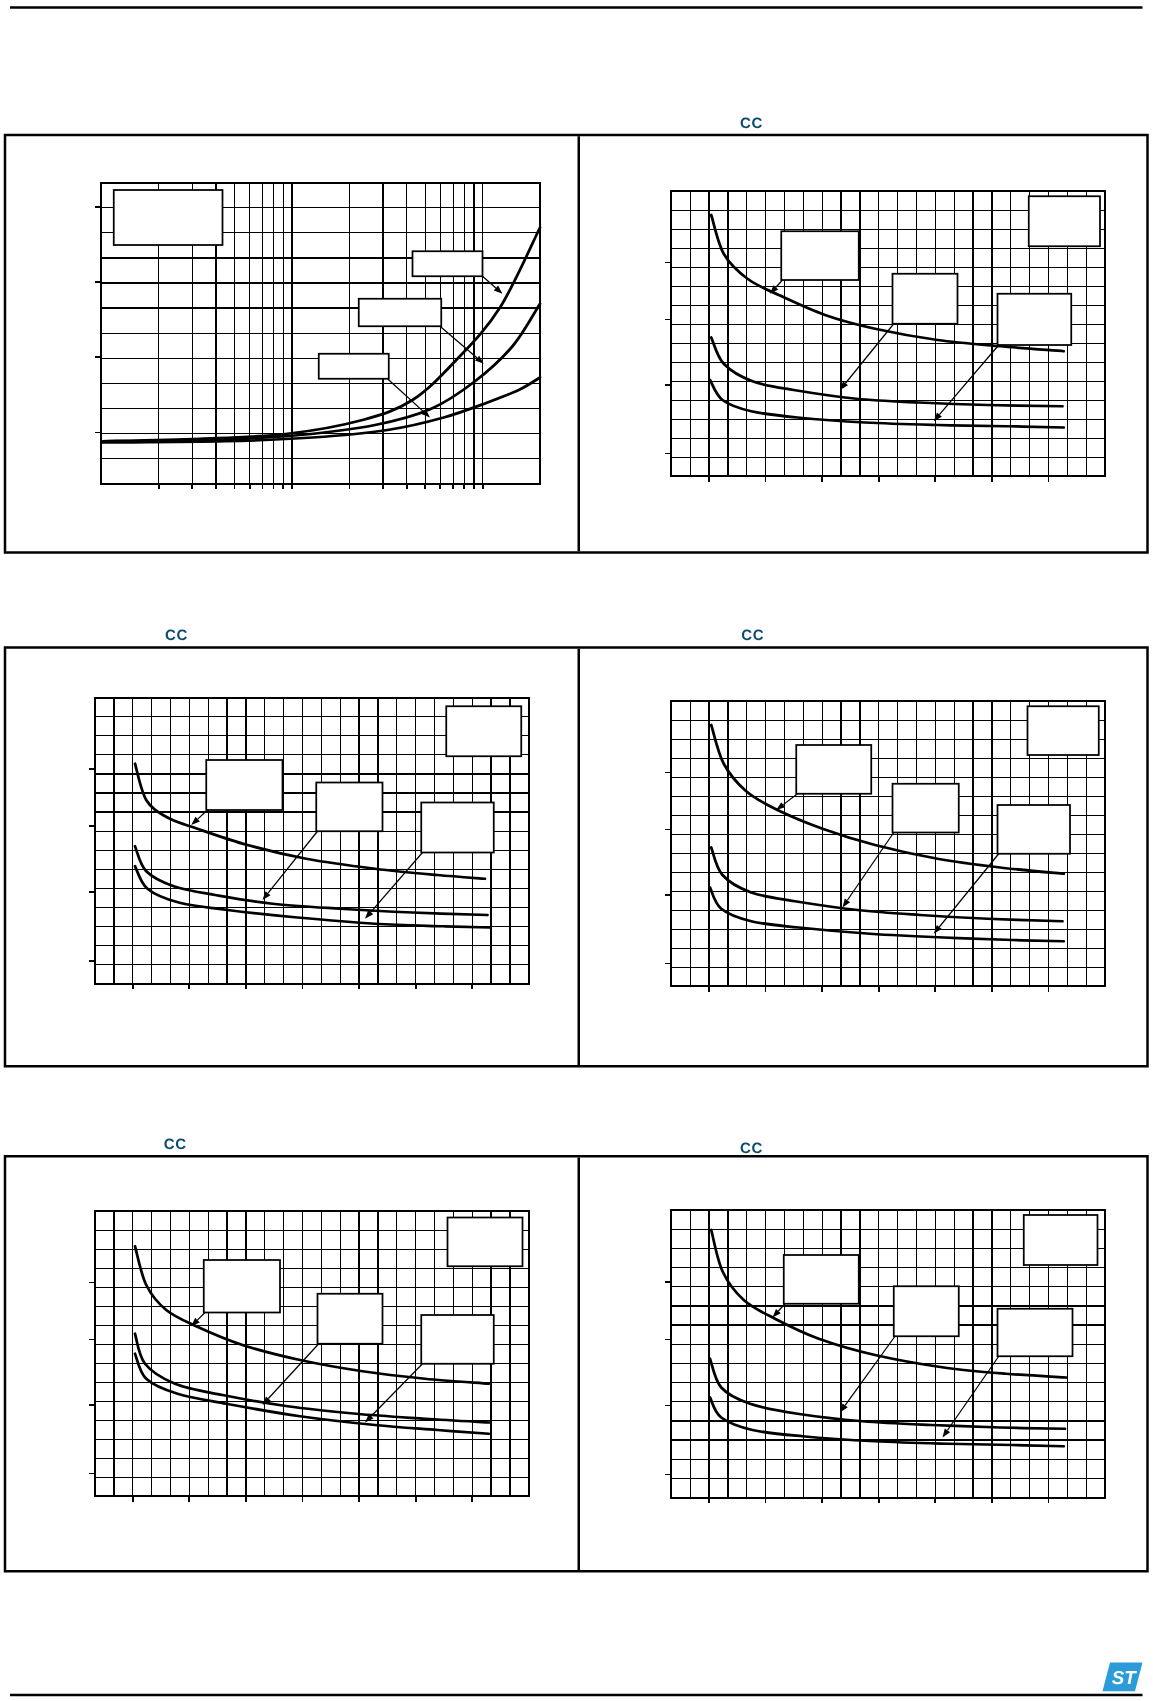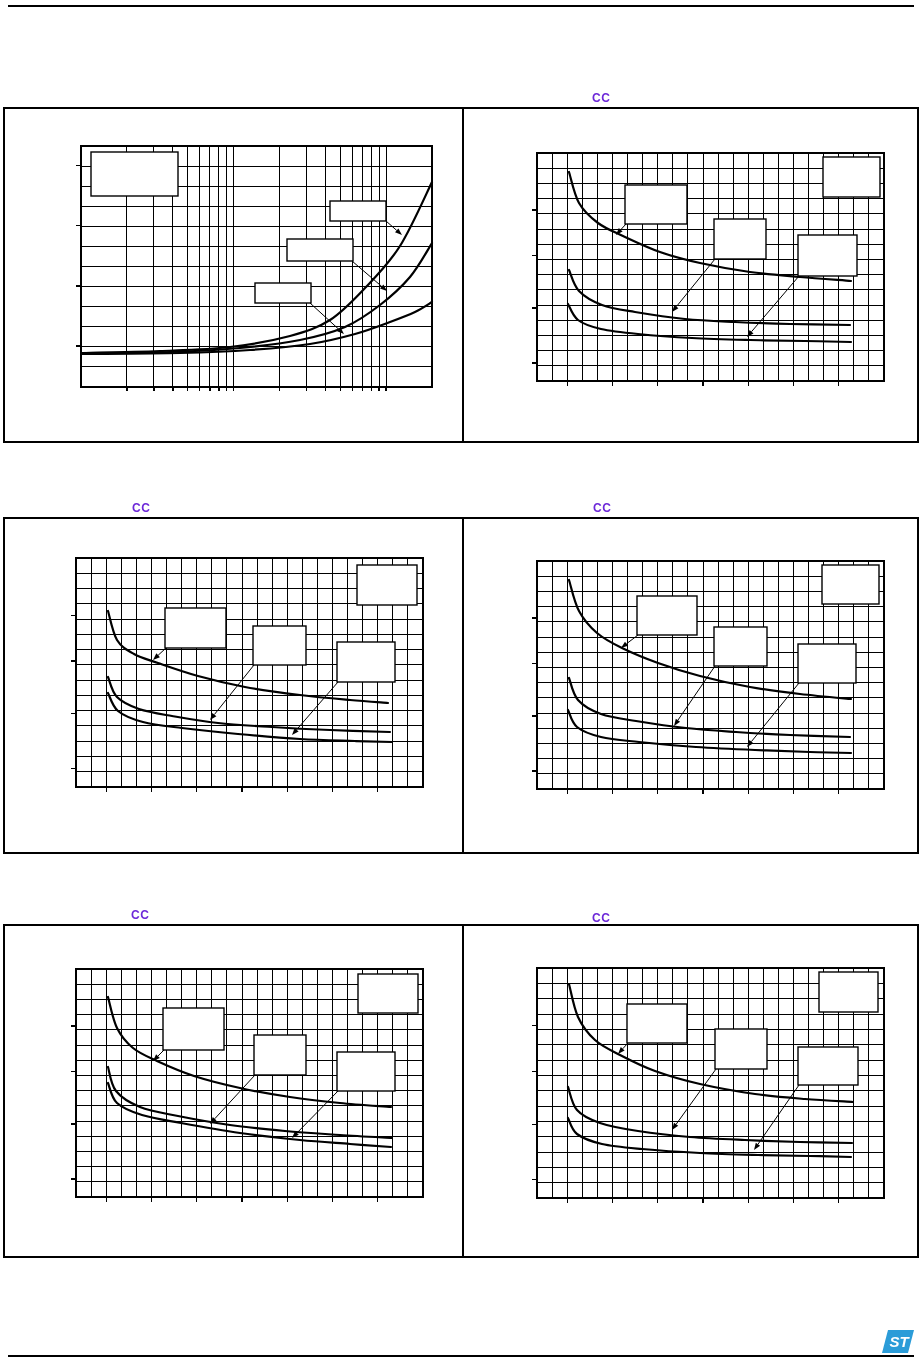--- a/index.html
+++ b/index.html
@@ -3,21 +3,21 @@
 <meta charset="utf-8">
 <style>
   html,body{margin:0;padding:0;background:#ffffff;}
   .page{position:relative;width:922px;height:1361px;background:#ffffff;overflow:hidden;
         font-family:"Liberation Sans",sans-serif;color:#000;}
   .rule{position:absolute;height:2px;background:#000;}
   .frow{position:absolute;border:2px solid #000;background:#fff;box-sizing:border-box;}
   .divider{position:absolute;top:0;bottom:0;width:2px;background:#000;}
   .figure{position:absolute;overflow:visible;}
   .fig-title{position:absolute;font-weight:bold;font-size:12px;letter-spacing:.5px;
-             line-height:13px;color:#6d28d9;white-space:nowrap;}
+             line-height:13px;color:#0c4a6e;white-space:nowrap;}
   .logo{position:absolute;left:877px;top:1329px;width:37px;height:25px;}
 </style>
 </head>
 <body>
 
 <div class="page">
 
   <div class="rule" style="left:8px;top:5px;width:906px;"></div>
 
   <div class="frow" style="left:3px;top:107px;width:916px;height:336px;">

